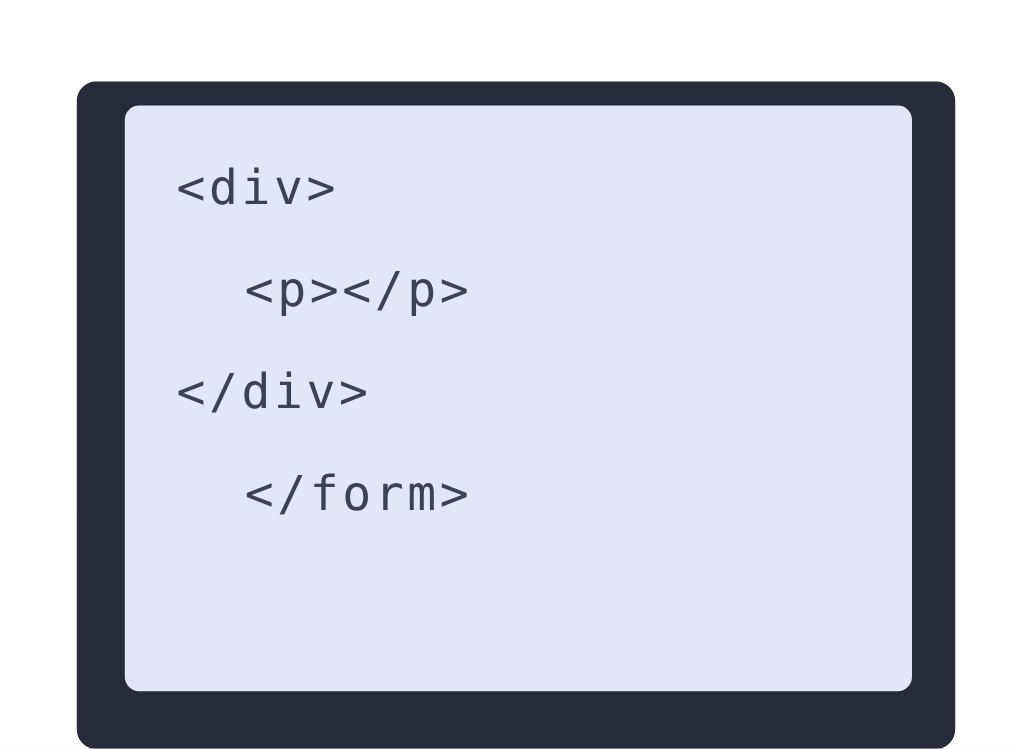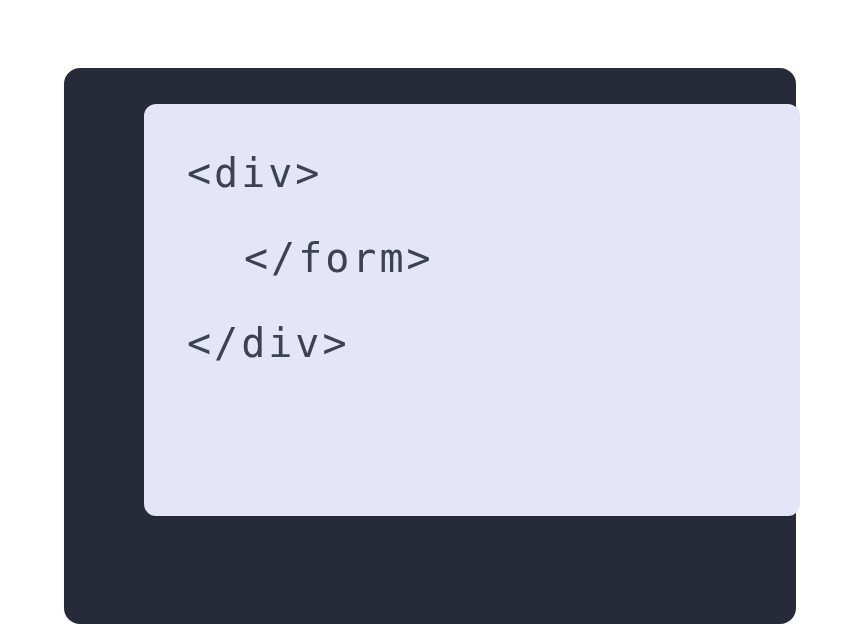--- a/index.html
+++ b/index.html
@@ -33,46 +33,46 @@
     width: 736px;
     height: 560px;
     background: var(--card-bg);
     border: 2px solid var(--card-border);
     border-radius: 18px;
   }
 
   .code-panel {
     position: absolute;
     left: 40px;
-    top: 36px;
+    top: 20px;
     width: 656px;
-    height: 412px;
+    height: 488px;
     background: var(--panel-bg);
     border-radius: 12px;
     padding: 27px 0 0 43px;
     overflow: hidden;
-    margin-left: 40px;
   }
 
   .code-line {
     height: 85px;
     line-height: 85px;
     font-family: "DejaVu Sans Mono", monospace;
     font-size: 40px;
     letter-spacing: 3px;
     color: var(--code-text);
     white-space: pre;
   }
 </style>
 </head>
 <body>
 
 <div class="page">
   <div class="code-card">
     <div class="code-panel">
       <div id="code-lines">
           <div class="code-line" style="padding-left: 0px;">&lt;div&gt;</div>
+          <div class="code-line" style="padding-left: 57px;">&lt;p&gt;&lt;/p&gt;</div>
+          <div class="code-line" style="padding-left: 0px;">&lt;/div&gt;</div>
           <div class="code-line" style="padding-left: 57px;">&lt;/form&gt;</div>
-          <div class="code-line" style="padding-left: 0px;">&lt;/div&gt;</div>
         </div>
     </div>
   </div>
 </div>
 
 </body></html>

